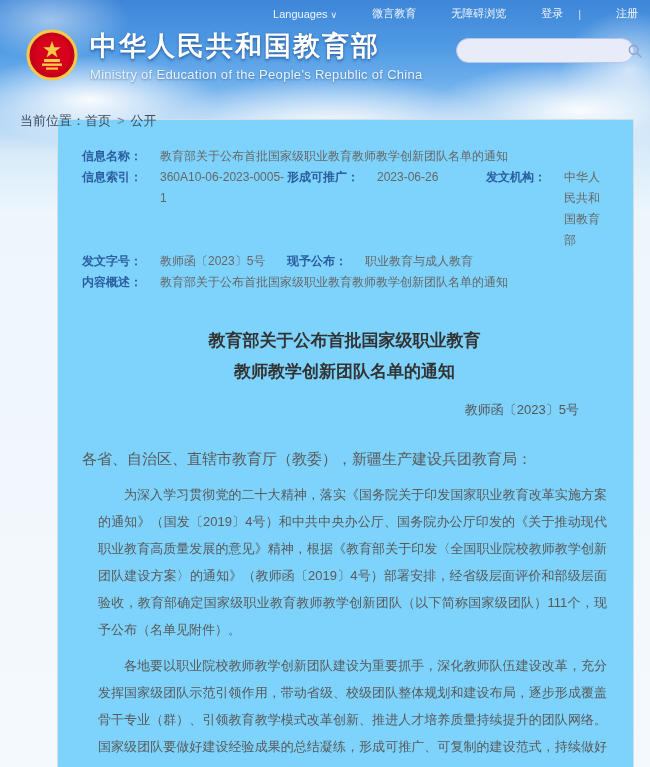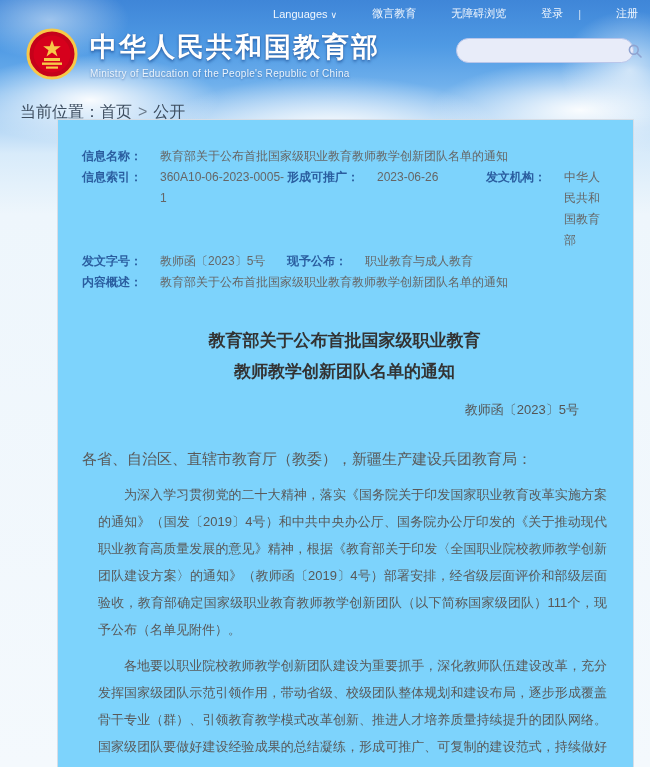--- a/index.html
+++ b/index.html
@@ -21,33 +21,33 @@
             font-size:11px; color:#f0f6fd; z-index:5; }
   .topbar .item { cursor:pointer; white-space:nowrap;padding-left:20px; }
   .topbar .chev { font-size:9px; margin-left:3px; }
   .topbar .divider { color:#cfe0f3; }
 
   
   .brand { position:absolute; left:26px; top:28px; display:flex; align-items:center; gap:12px; z-index:4; }
   .emblem { width:52px; height:52px; flex:0 0 auto; }
   .brand-text .cn { font-size:27px; font-weight:bold; color:#ffffff; letter-spacing:2px;
                     text-shadow:0 2px 3px rgba(15,60,130,0.55), 0 0 1px rgba(20,70,140,.8); }
-  .brand-text .en { font-size:10px; color:#eaf3fc; margin-top:3px; letter-spacing:.3px;
+  .brand-text .en { font-size:13px; color:#eaf3fc; margin-top:3px; letter-spacing:.3px;
                     text-shadow:0 1px 2px rgba(15,60,130,0.5); }
 
   
   .search { position:absolute; right:16px; top:38px; width:178px; height:25px; z-index:5;
             background:#e8ecf9; border:1px solid #b9c6ea; border-radius:13px;
             display:flex; align-items:center; }
   .search input { flex:1; border:none; outline:none; background:transparent; height:100%;
                   padding:0 4px 0 12px; font-size:12px; color:#445; }
   .search .mag { width:20px; height:20px; margin-right:4px; display:flex; align-items:center; justify-content:center; cursor:pointer; }
 
   
-  .breadcrumb { position:absolute; left:20px; top:102px; font-size:16px; color:#3c4c5e; z-index:4; }
+  .breadcrumb { position:absolute; left:20px; top:112px; font-size:13px; color:#3c4c5e; z-index:4; }
   .breadcrumb a { color:#3c4c5e; text-decoration:none; cursor:pointer; }
   .breadcrumb .sep { margin:0 6px; color:#6b7b8c; }
 
   
   .panel { position:absolute; left:57px; top:119px; width:577px; height:649px;
            background:#7dd3fc; border:1px solid #d6dde6; padding:26px 26px 0 24px; z-index:3; }
 
   
   .meta { font-size:12px; line-height:21px; color:#666; }
   .meta-row { display:flex; flex-wrap:nowrap; }

